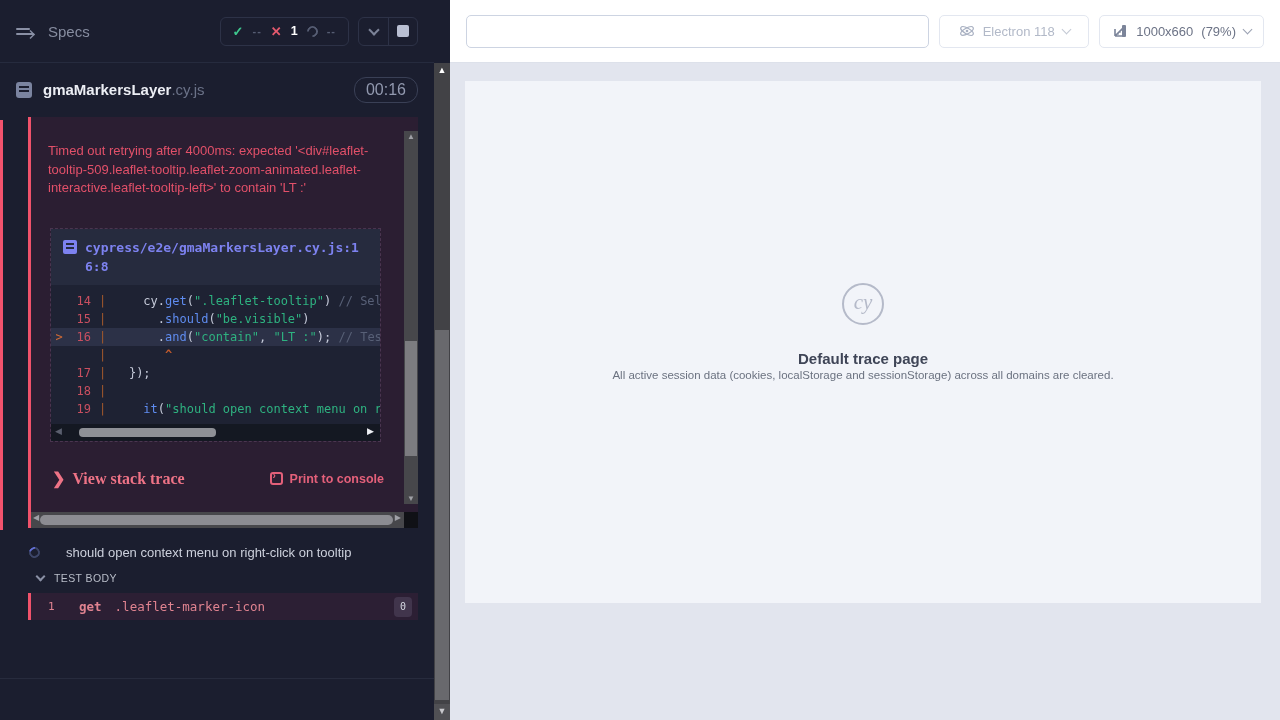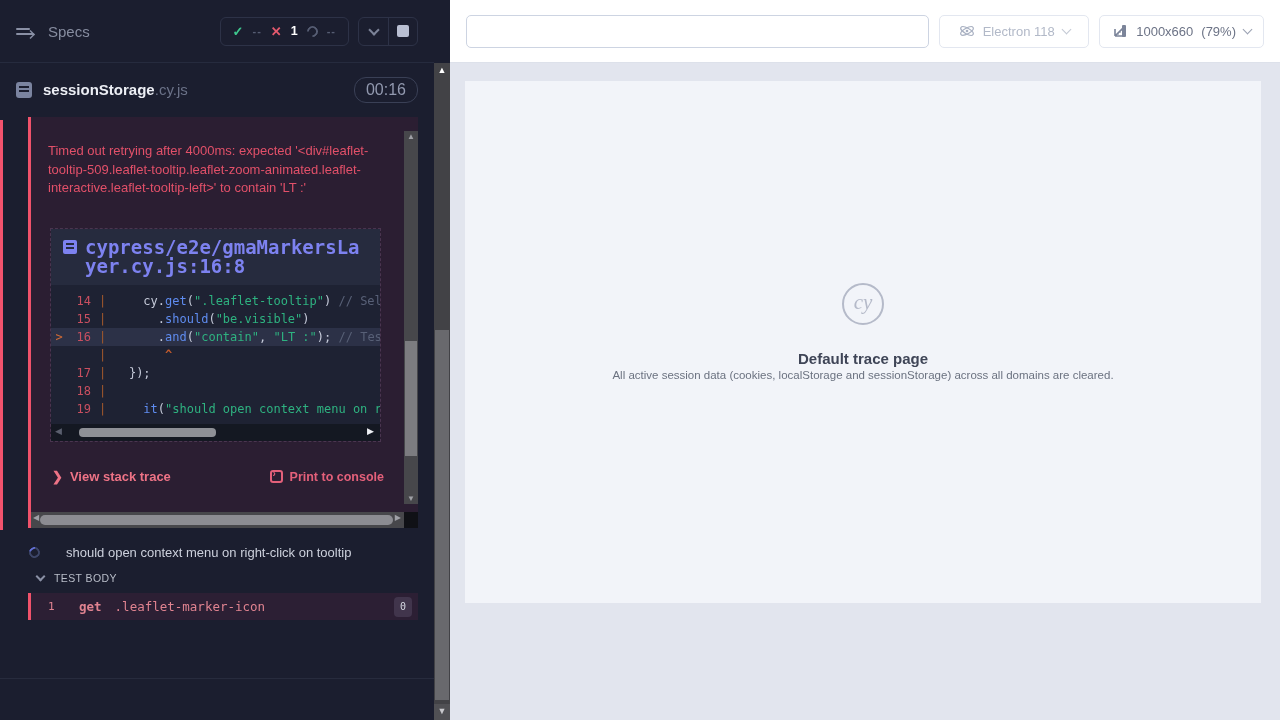--- a/index.html
+++ b/index.html
@@ -43,38 +43,38 @@
   
   .error-panel { position:absolute; left:28px; top:117px; width:390px; height:411px; background:#2b1e32;
                  border-left:3px solid #f0526b; overflow:hidden; }
   .err-msg { margin:25px 32px 0 17px; width:335px; color:#e25069; font-size:13px; line-height:18.5px;
              overflow-wrap:break-word; word-break:break-word; }
 
   .code-frame { position:absolute; left:19px; top:111px; width:331px; border:1px dashed #4a3550; }
   .cf-header { background:#262b3e; padding:9px 12px; display:flex; gap:8px; cursor:pointer; }
   .cf-doc-icon { width:14px; height:14px; background:#7d82f0; border-radius:2px; position:relative; flex:none; margin-top:2px; }
   .cf-doc-icon::before { content:""; position:absolute; left:3px; right:3px; top:3px; height:2px; background:#262b3e; box-shadow:0 4px 0 #262b3e; }
-  .cf-file { color:#7d82f0; font-family:"DejaVu Sans Mono", monospace; font-size:19px; font-weight:bold;
+  .cf-file { color:#7d82f0; font-family:"DejaVu Sans Mono", monospace; font-size:13px; font-weight:bold;
              line-height:19px; word-break:break-all; }
   .cf-code { background:#1e2233; padding:7px 0 6px 0; font-family:"DejaVu Sans Mono", monospace; font-size:12px; line-height:18px; }
   .cf-row { display:flex; white-space:pre; }
   .cf-row.hl { background:#2c3147; }
   .cf-marker { width:16px; text-align:center; color:#cf6a35; flex:none; }
   .cf-num { width:24px; text-align:right; color:#c94f60; flex:none; }
   .cf-pipe { color:#a3592c; margin:0 1px 0 8px; flex:none; }
   .cf-line { overflow:hidden; }
   .tk-fg { color:#c5cad9; } .tk-kw { color:#5f8cf0; } .tk-str { color:#2eb280; }
   .tk-com { color:#586077; } .tk-caret { color:#bf5a2d; font-weight:bold; }
   .cf-hscroll { height:17px; background:#141822; position:relative; }
   .cf-hscroll .thumb { position:absolute; left:28px; top:4px; width:137px; height:9px; background:#8e9096; border-radius:4px; }
   .cf-hscroll .arr-l { position:absolute; left:4px; top:2px; color:#5a5f6e; font-size:9px; }
   .cf-hscroll .arr-r { position:absolute; right:6px; top:2px; color:#eef0f5; font-size:9px; }
 
   .err-actions { position:absolute; left:21px; top:352px; width:332px; display:flex; justify-content:space-between; align-items:center; }
-  .stack-link { color:#ee7386; font-family:Liberation Sans, sans-serif; font-size:13px; font-weight:bold; cursor:pointer; }
+  .stack-link { color:#ee7386; font-family:Liberation Serif, serif; font-size:16px; font-weight:bold; cursor:pointer; }
   .stack-link .chev-r { margin-right:7px; }
   .console-link { color:#e4607a; font-size:12.5px; font-weight:bold; cursor:pointer; display:flex; align-items:center; gap:7px; }
   .console-icon { width:13px; height:13px; border:2px solid #e4607a; border-radius:3px; position:relative; }
   .console-icon::before { content:"›"; position:absolute; left:1px; top:-4px; font-size:10px; color:#e4607a; }
 
   
   .panel-vscroll { position:absolute; right:0; top:14px; width:14px; height:373px; background:#47474b; }
   .panel-vscroll .thumb { position:absolute; left:1px; width:12px; top:210px; height:115px; background:#7c7c80; }
   .panel-vscroll .arr-u { position:absolute; top:1px; width:100%; text-align:center; color:#9fa0a6; font-size:8px; }
   .panel-vscroll .arr-d { position:absolute; bottom:1px; width:100%; text-align:center; color:#9fa0a6; font-size:8px; }
@@ -168,21 +168,21 @@
             <span class="chev"></span>
           </button>
         <button class="ctrl-btn">
             <span class="stop-sq"></span>
           </button>
       </div>
     </header>
 
     <div class="spec-row">
       <span class="spec-file-icon"></span>
-      <span class="spec-name"><b>sessionStorage</b><span class="spec-ext">.cy.js</span></span>
+      <span class="spec-name"><b>gmaMarkersLayer</b><span class="spec-ext">.cy.js</span></span>
       <span class="spacer"></span>
       <span class="duration-pill">00:16</span>
     </div>
 
     <div class="attempt-strip"></div>
 
     <section class="error-panel">
       <p class="err-msg">Timed out retrying after 4000ms: expected '&lt;div#leaflet-tooltip-509.leaflet-tooltip.leaflet-zoom-animated.leaflet-interactive.leaflet-tooltip-left&gt;' to contain 'LT :'</p>
 
       <div class="code-frame">

